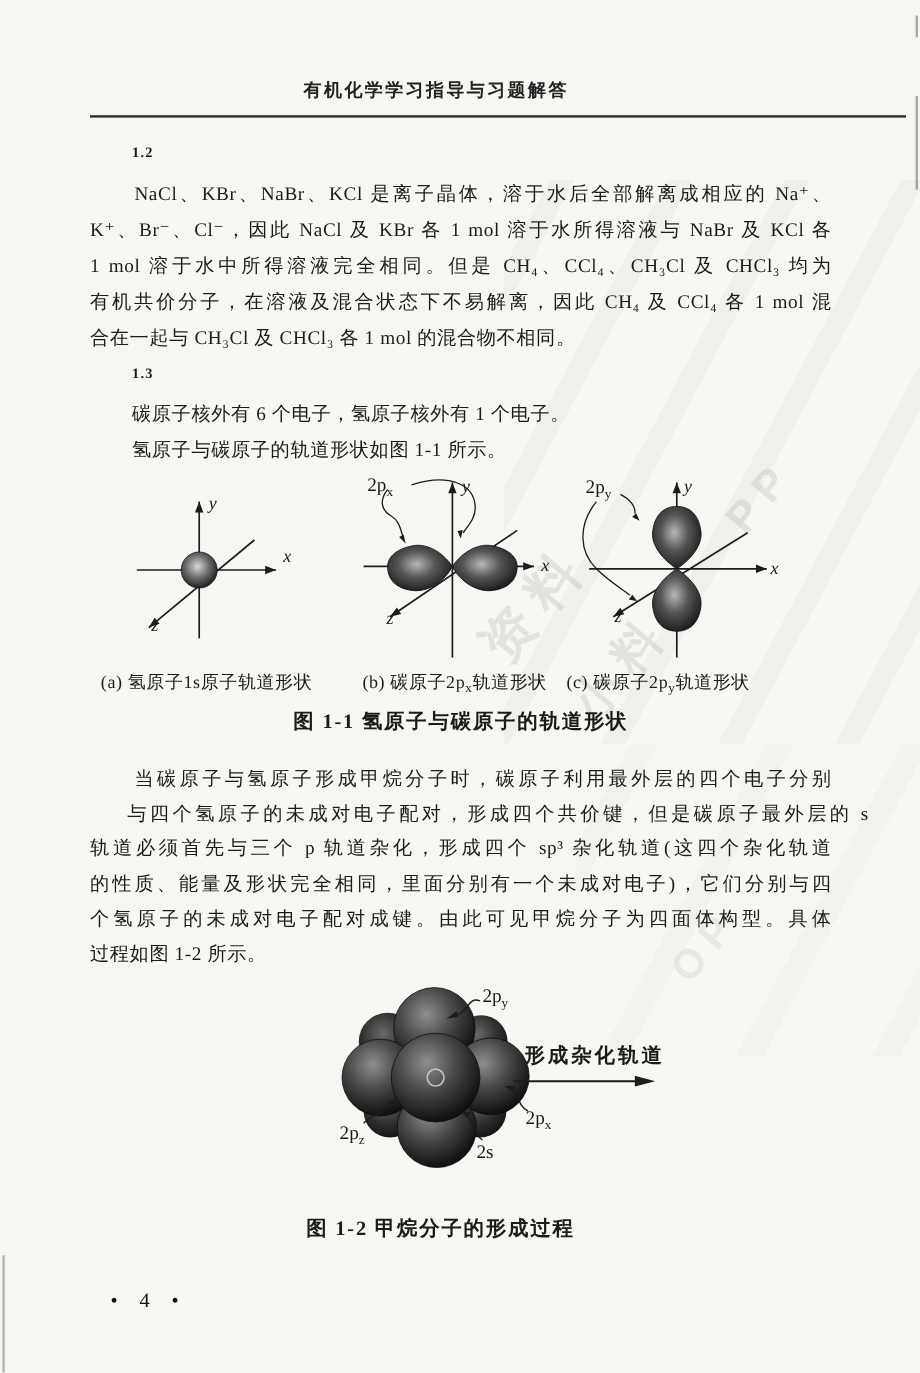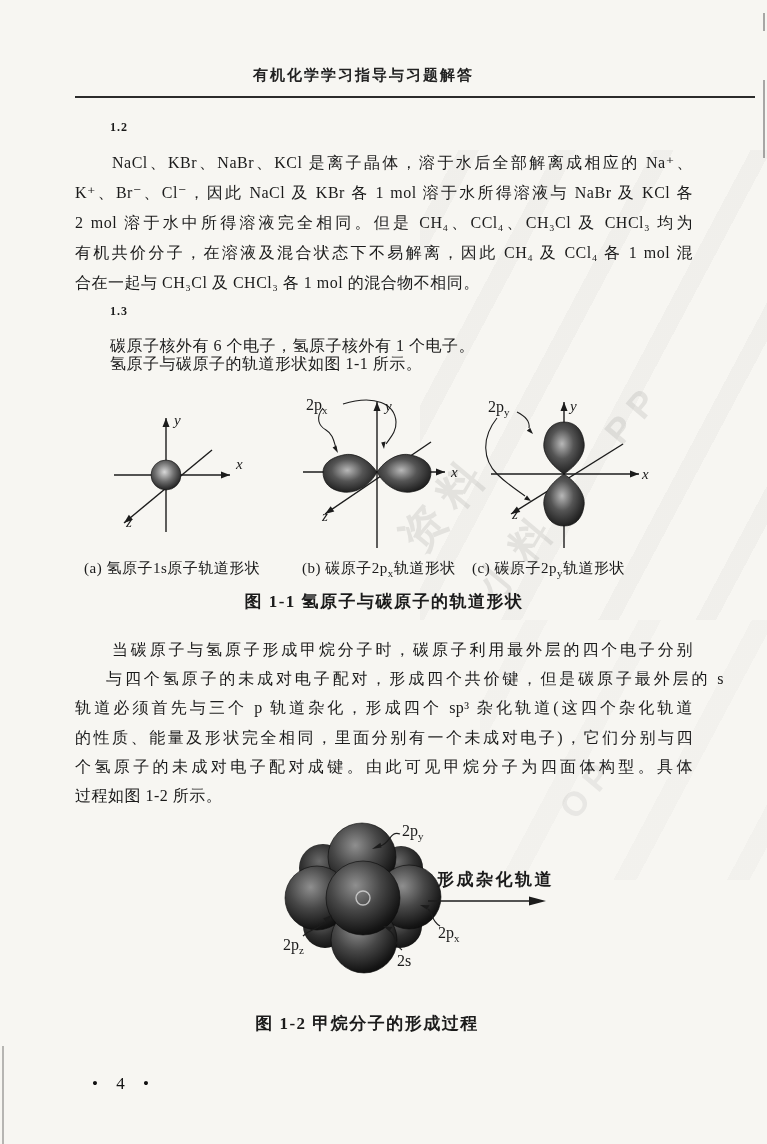--- a/index.html
+++ b/index.html
@@ -57,27 +57,27 @@
   <div class="abs edge-right" style="top:13px;height:18px;"></div>
   <div class="abs edge-right" style="top:80px;height:78px;"></div>
   <div class="abs edge-left"></div>
 
   <div class="abs htitle">有机化学学习指导与习题解答</div>
   <div class="abs hrule"></div>
 
   <div class="abs hnum" style="left:110px;top:120px;">1.2</div>
   <div class="abs bl just ind" style="top:151px;">NaCl、KBr、NaBr、KCl 是离子晶体，溶于水后全部解离成相应的 Na⁺、</div>
   <div class="abs bl just" style="top:181px;">K⁺、Br⁻、Cl⁻，因此 NaCl 及 KBr 各 1 mol 溶于水所得溶液与 NaBr 及 KCl 各</div>
-  <div class="abs bl just" style="top:211px;">2 mol 溶于水中所得溶液完全相同。但是 CH₄、CCl₄、CH₃Cl 及 CHCl₃ 均为</div>
+  <div class="abs bl just" style="top:211px;">1 mol 溶于水中所得溶液完全相同。但是 CH₄、CCl₄、CH₃Cl 及 CHCl₃ 均为</div>
   <div class="abs bl just" style="top:241px;">有机共价分子，在溶液及混合状态下不易解离，因此 CH₄ 及 CCl₄ 各 1 mol 混</div>
   <div class="abs bl" style="top:271px;">合在一起与 CH₃Cl 及 CHCl₃ 各 1 mol 的混合物不相同。</div>
 
   <div class="abs hnum" style="left:110px;top:304px;">1.3</div>
   <div class="abs bl" style="left:110px;top:334px;">碳原子核外有 6 个电子，氢原子核外有 1 个电子。</div>
-  <div class="abs bl" style="left:110px;top:352px;">氢原子与碳原子的轨道形状如图 1-1 所示。</div>
+  <div class="abs bl" style="left:110px;top:364px;">氢原子与碳原子的轨道形状如图 1-1 所示。</div>
 
   <svg class="abs" style="left:100px;top:410px;" width="150" height="135" viewBox="0 0 150 135">
     <defs>
       <radialGradient id="gSphereA" cx="45%" cy="40%" r="70%">
         <stop offset="0%" stop-color="#d9d9d9"></stop>
           <stop offset="45%" stop-color="#6e6e6e"></stop>
         <stop offset="85%" stop-color="#222"></stop>
           <stop offset="100%" stop-color="#101010"></stop>
       </radialGradient>
     </defs>

